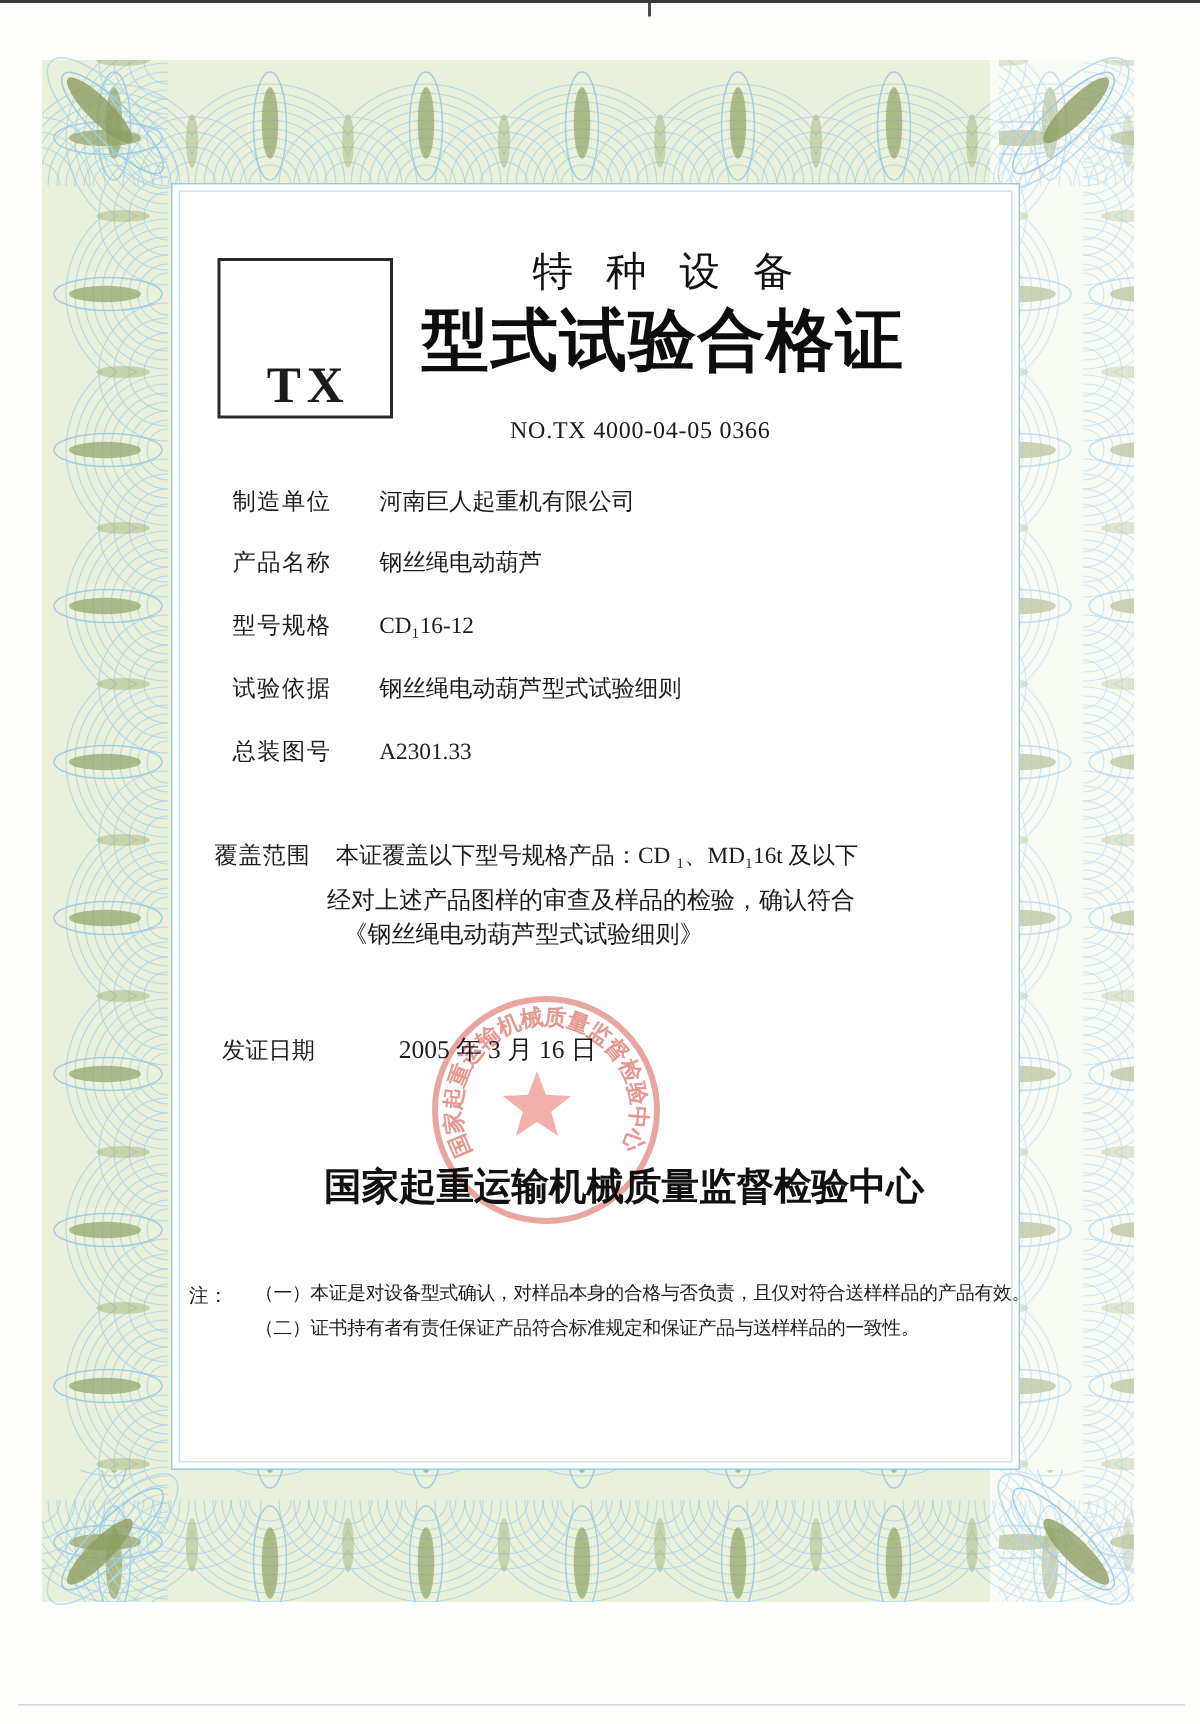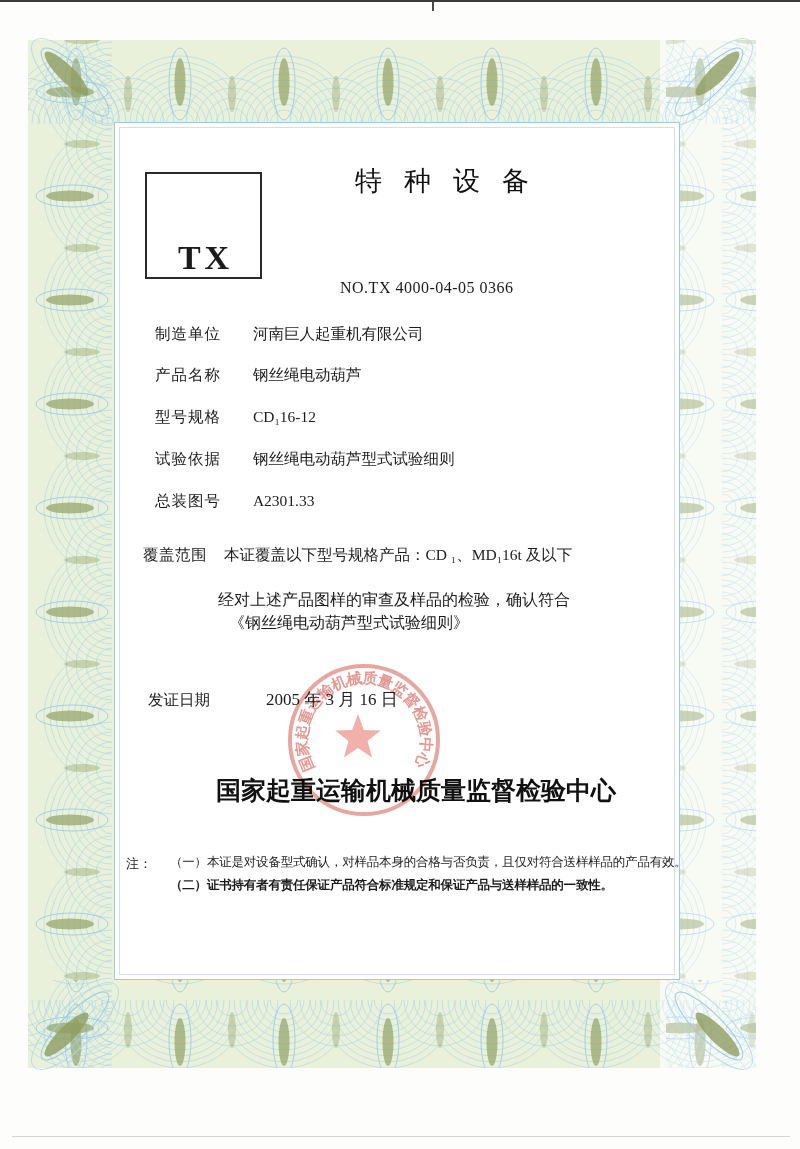--- a/index.html
+++ b/index.html
@@ -21,35 +21,35 @@
   .tx-box span { font-size:34px; font-weight:bold; letter-spacing:4px; padding-left:4px; }
 
   .category { position:absolute; left:338px; top:163px; font-size:27px; letter-spacing:22px; color:#111;margin-left:17px; }
   .title    { position:absolute; left:281px; top:197px; font-size:45px; font-weight:bold; letter-spacing:1px; color:#0d0d0d; }
   .cert-no  { position:absolute; left:340px; top:279px; font-size:16px; letter-spacing:0.5px; }
 
   .frow { position:absolute; left:155px; font-size:15.5px; white-space:nowrap; }
   .frow .lbl { letter-spacing:1px; }
   .frow .val { margin-left:28px; }
 
-  .cov { position:absolute; left:143px; font-size:15.5px; white-space:nowrap; }
+  .cov { position:absolute; left:143px; font-size:15.5px; white-space:nowrap;margin-top:15px; }
   .cov .lbl { letter-spacing:0.5px; }
   .cov .val { margin-left:13px; }
 
   .para1 { position:absolute; left:218px; top:590px; font-size:16px; }
   .para2 { position:absolute; left:229px; top:613px; font-size:16px; }
 
   .issue { position:absolute; left:148px; top:688px; font-size:15.5px; white-space:nowrap; }
   .issue .date { margin-left:52px; font-size:17px; }
 
   .authority { position:absolute; left:216px; top:774px; font-size:25px; font-weight:bold; letter-spacing:0px; color:#111; }
 
   .note-label { position:absolute; left:126px; top:855px; font-size:13px; }
   .note1 { position:absolute; left:170px; top:854px; font-size:12.5px; letter-spacing:-0.2px; }
-  .note2 { position:absolute; left:170px; top:877px; font-size:12.5px; letter-spacing:-0.2px;font-weight:bold; }
+  .note2 { position:absolute; left:170px; top:877px; font-size:12.5px; letter-spacing:-0.2px; }
 
   .stamp { position:absolute; left:274px; top:650px; mix-blend-mode:multiply; opacity:0.92; pointer-events:none; }
 </style>
 </head>
 <body>
 
 <div class="page">
 
   <div class="scan-line"></div>
   <div class="scan-tick"></div>
@@ -149,20 +149,21 @@
       <rect x="114.5" y="122.5" width="565" height="857" fill="none" stroke="#9fcbe2" stroke-width="1"></rect>
       <rect x="119.5" y="127.5" width="555" height="847" fill="none" stroke="#c9e1f0" stroke-width="1"></rect>
     </g>
   </svg>
 
   <div class="tx-box">
     <span>TX</span>
   </div>
 
   <div class="category">特种设备</div>
+  <div class="title">型式试验合格证</div>
   <div class="cert-no">NO.TX 4000-04-05 0366</div>
 
   <div class="frow" style="top:324px">
     <span class="lbl">制造单位</span>
     <span class="val">河南巨人起重机有限公司</span>
   </div>
   <div class="frow" style="top:365px">
     <span class="lbl">产品名称</span>
     <span class="val">钢丝绳电动葫芦</span>
   </div>

